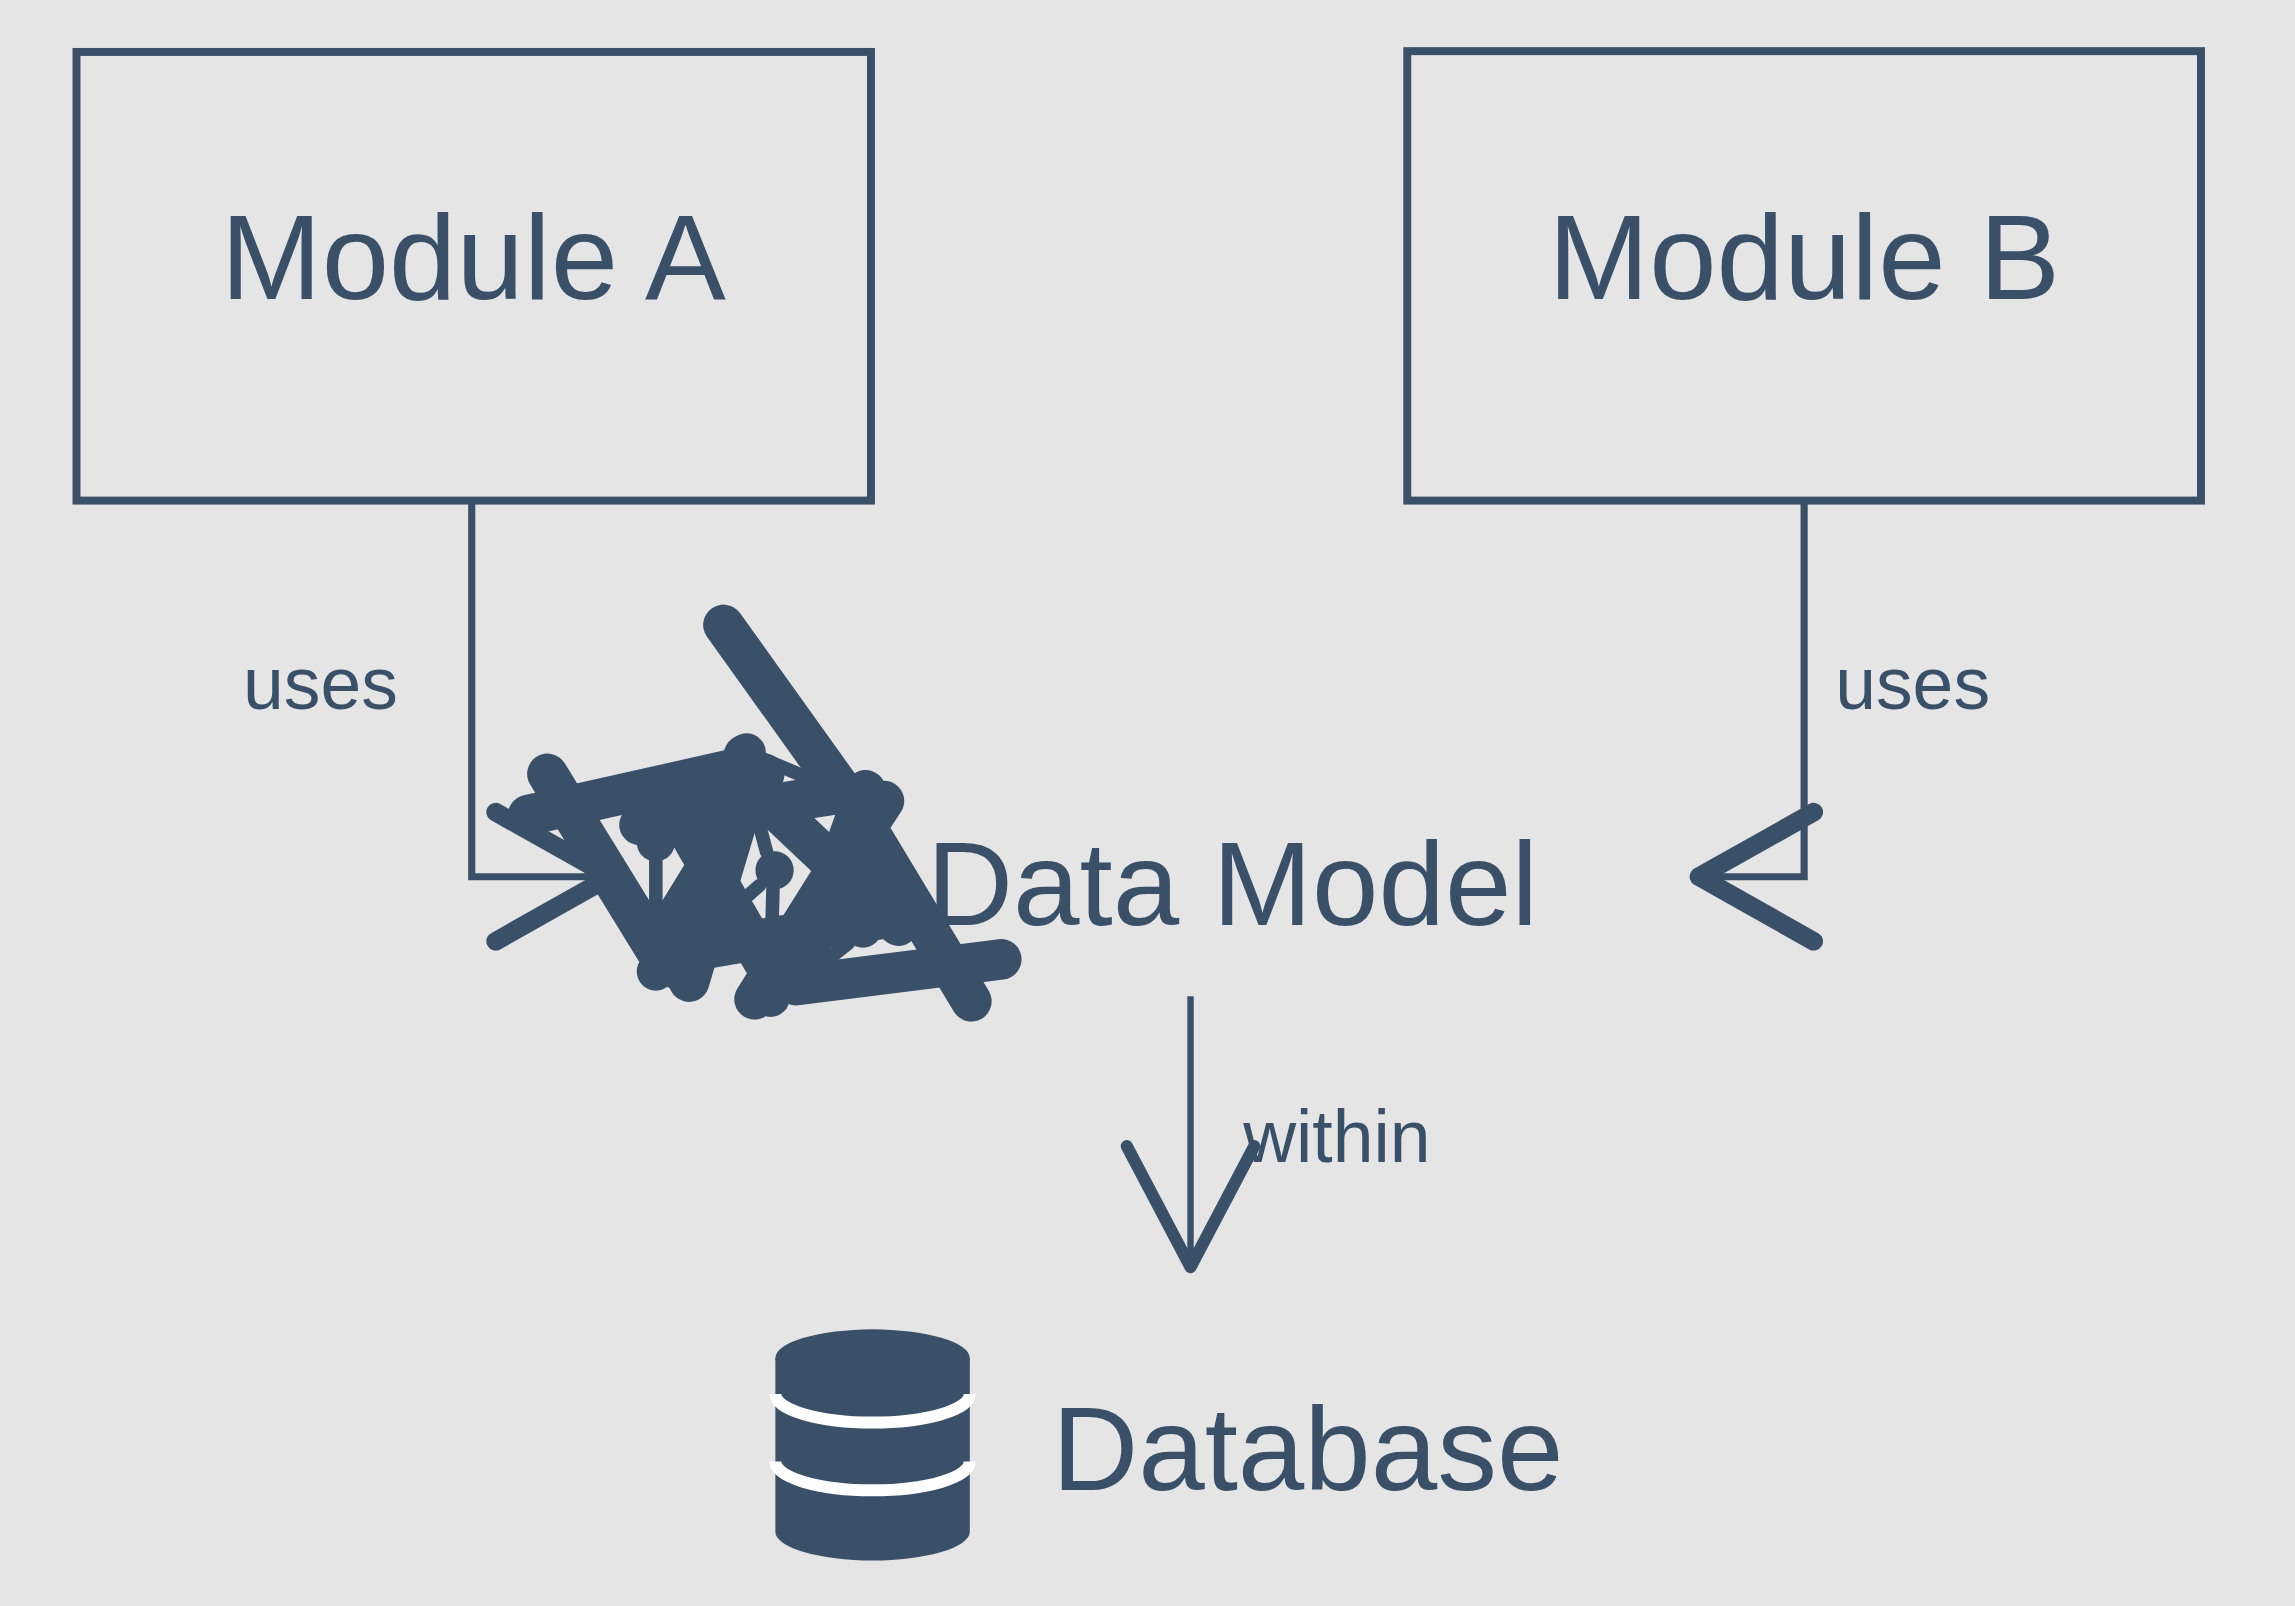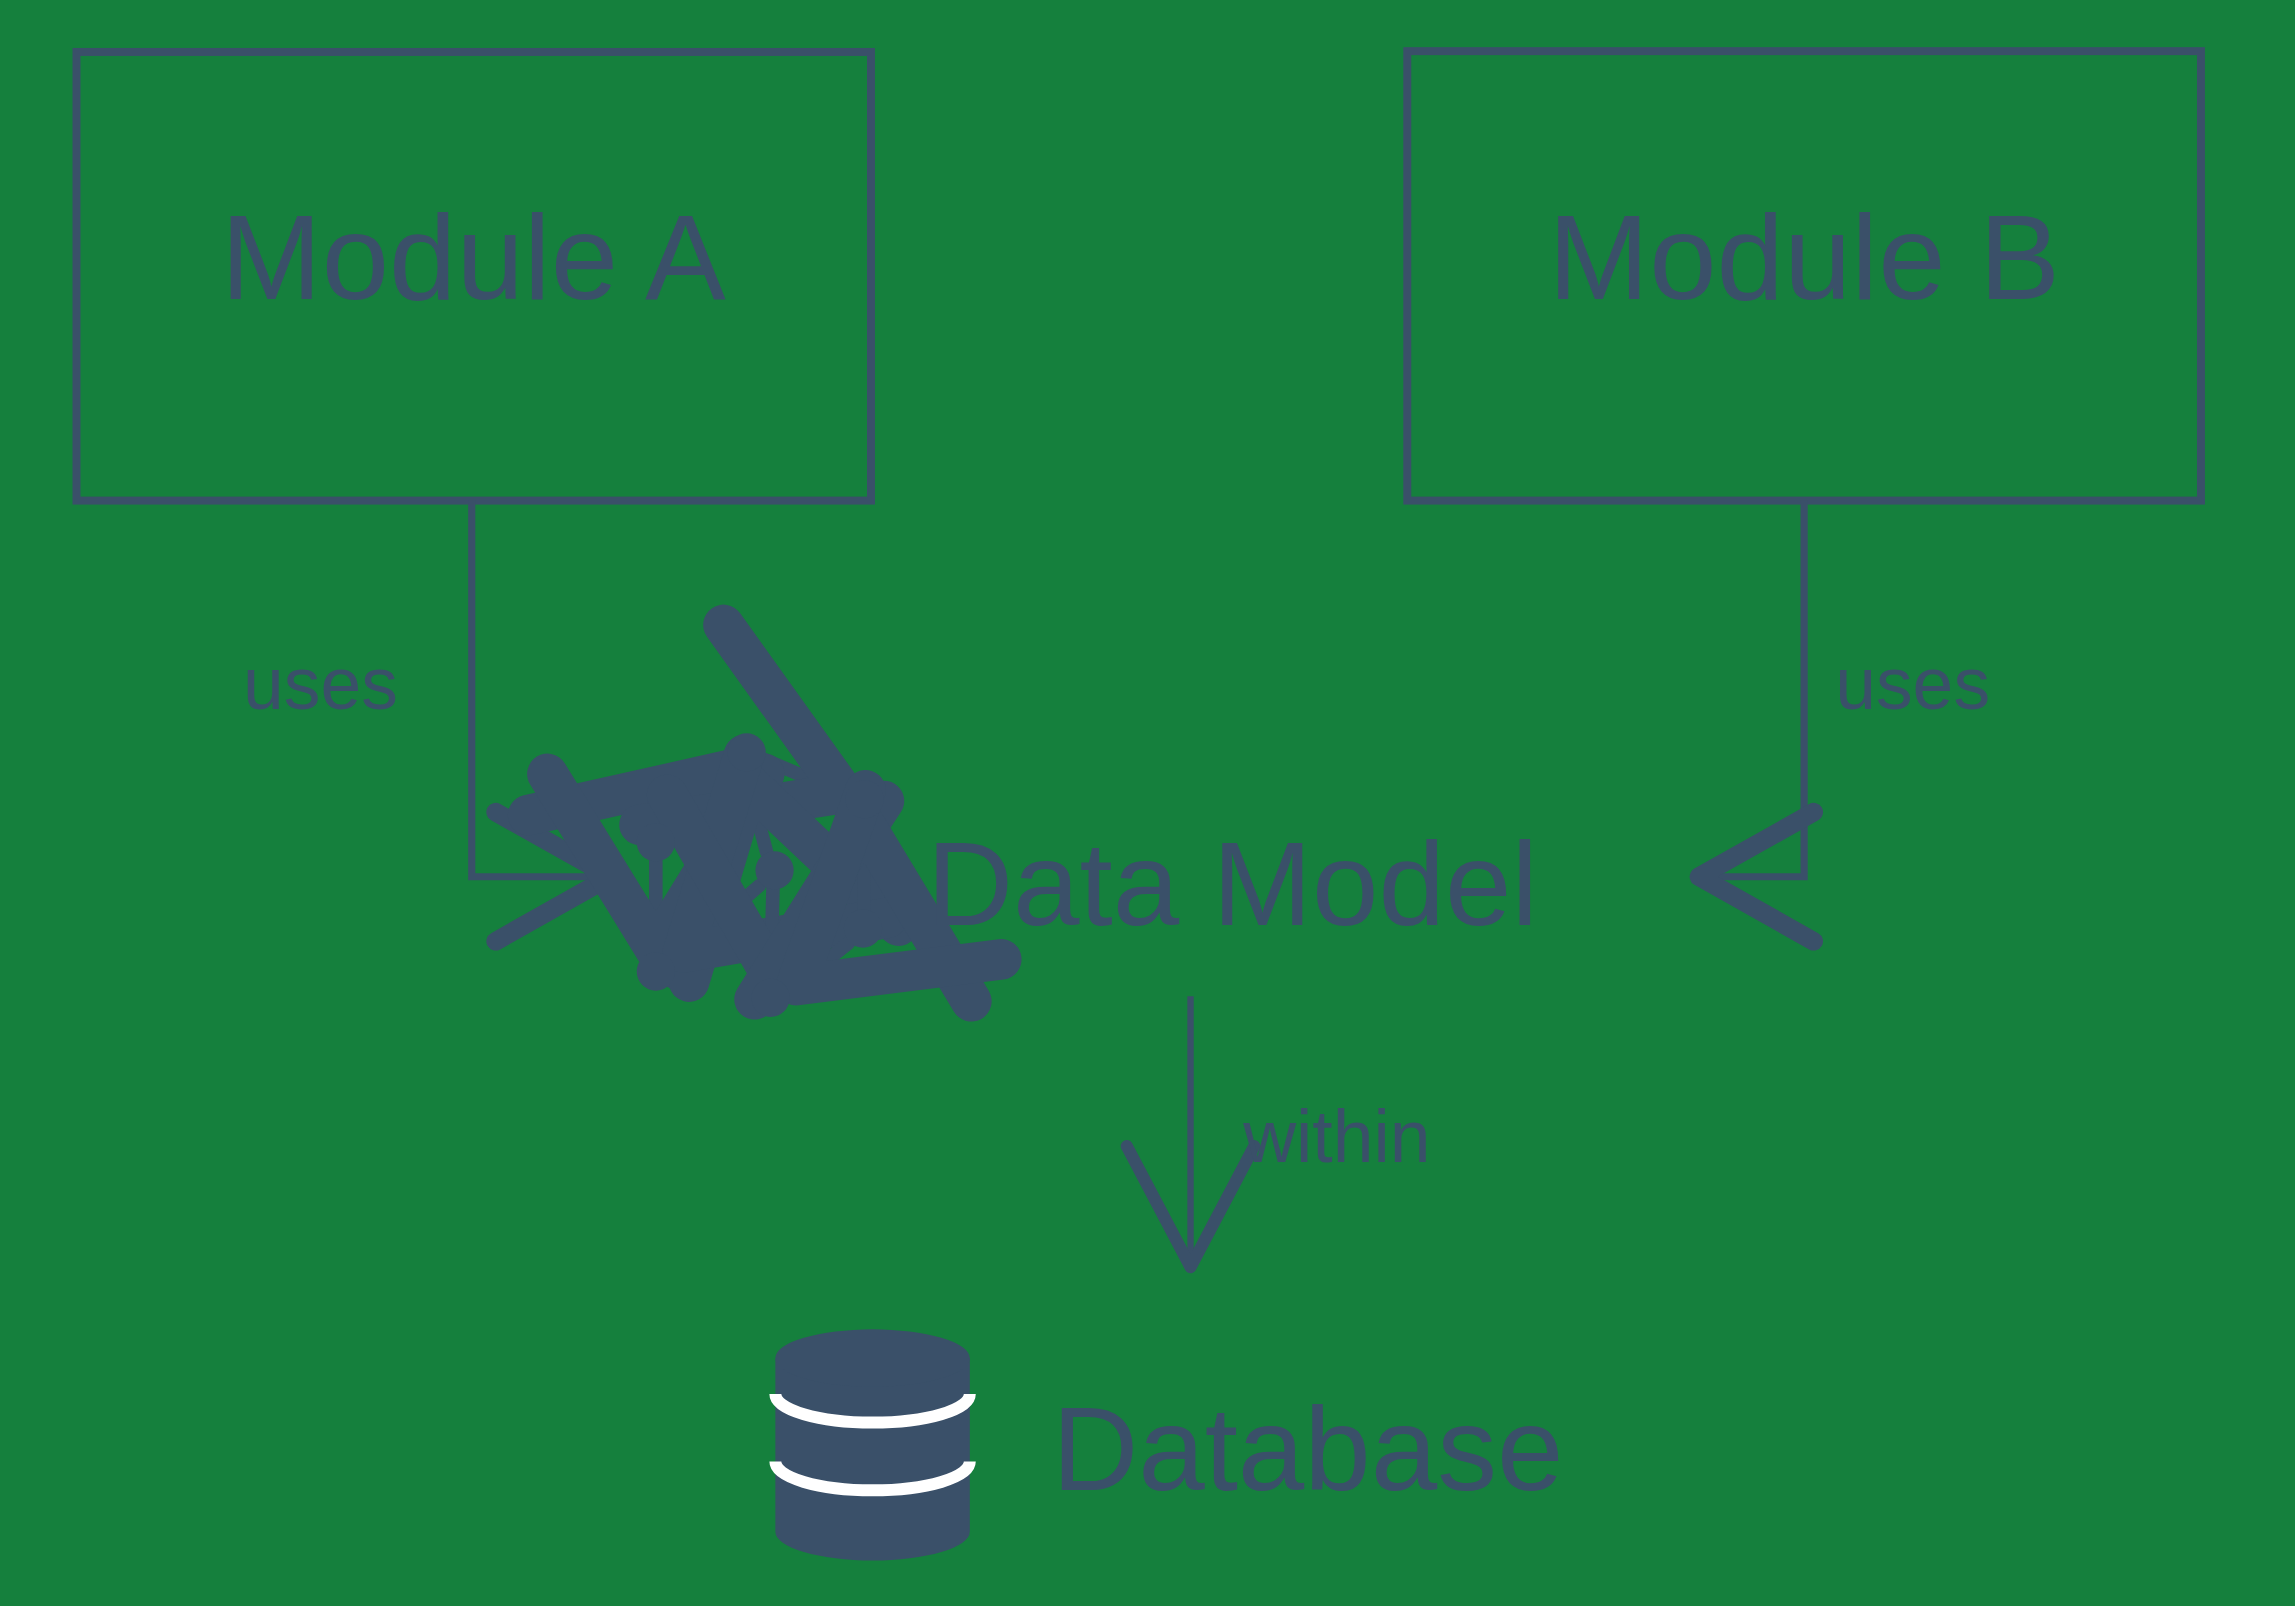--- a/index.html
+++ b/index.html
@@ -11,21 +11,21 @@
   body {
     width: 2295px;
     height: 1606px;
     overflow: hidden;
     font-family: "Liberation Sans", sans-serif;
   }
   #diagram-root {
     position: relative;
     width: 2295px;
     height: 1606px;
-    background: #15803d;
+    background: #e5e5e5;
   }
   svg.canvas {
     position: absolute;
     top: 0;
     left: 0;
     width: 2295px;
     height: 1606px;
     display: block;
   }
   .node-box-label {

